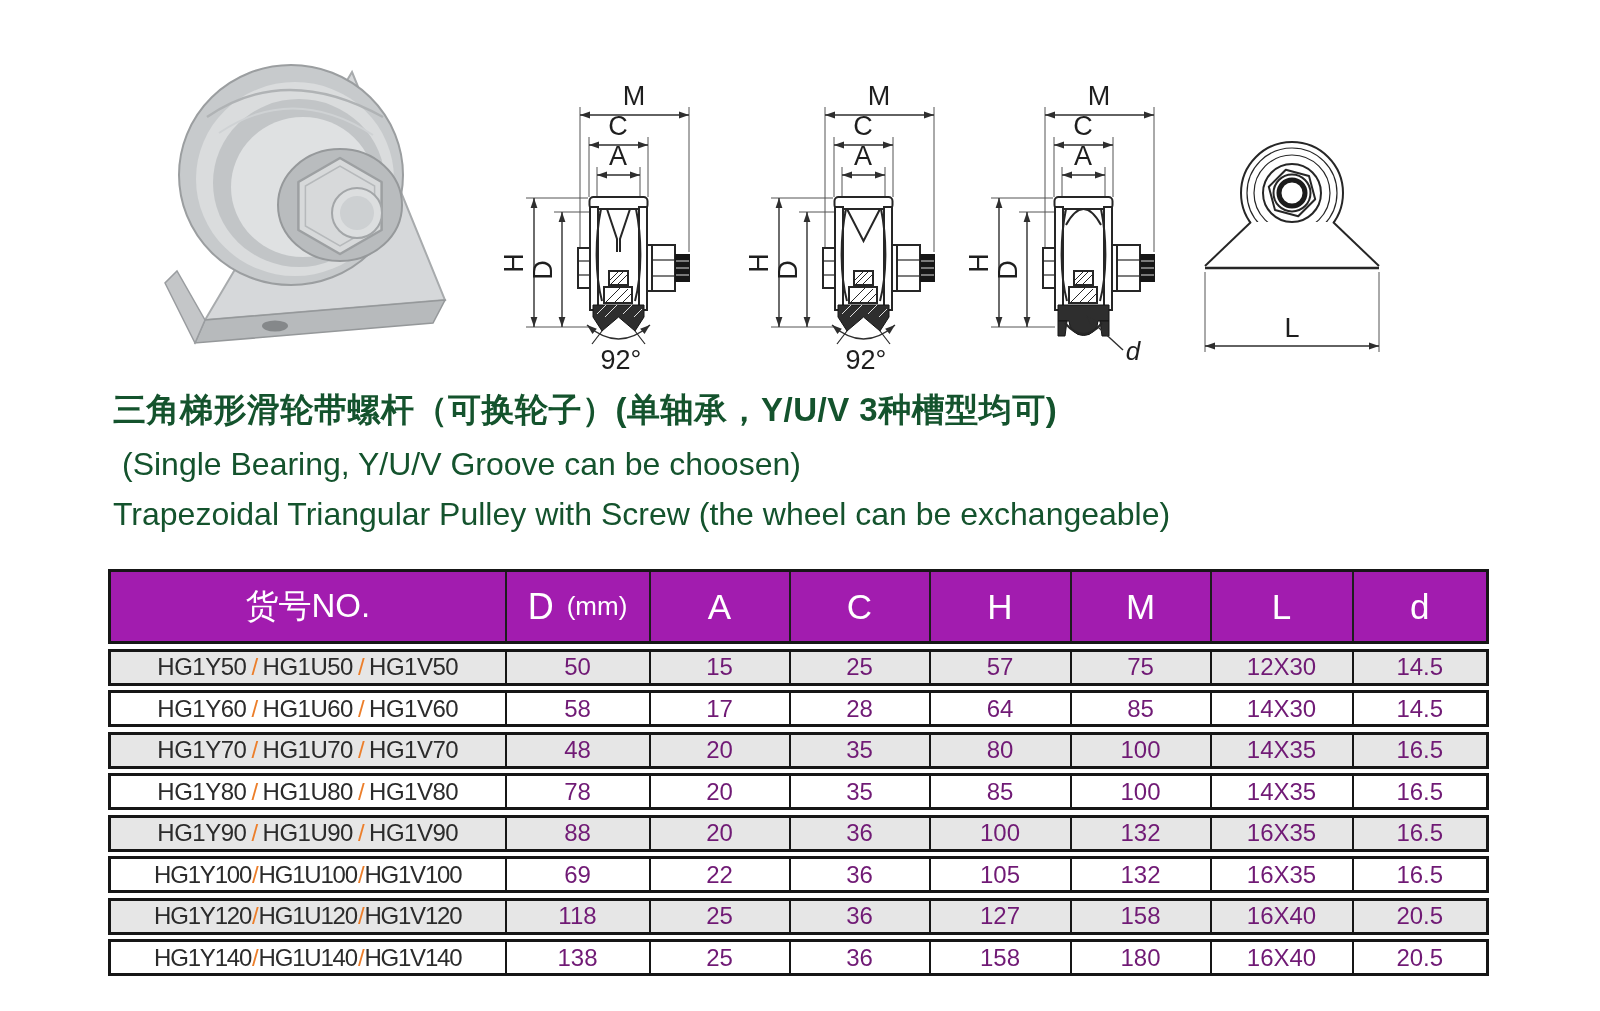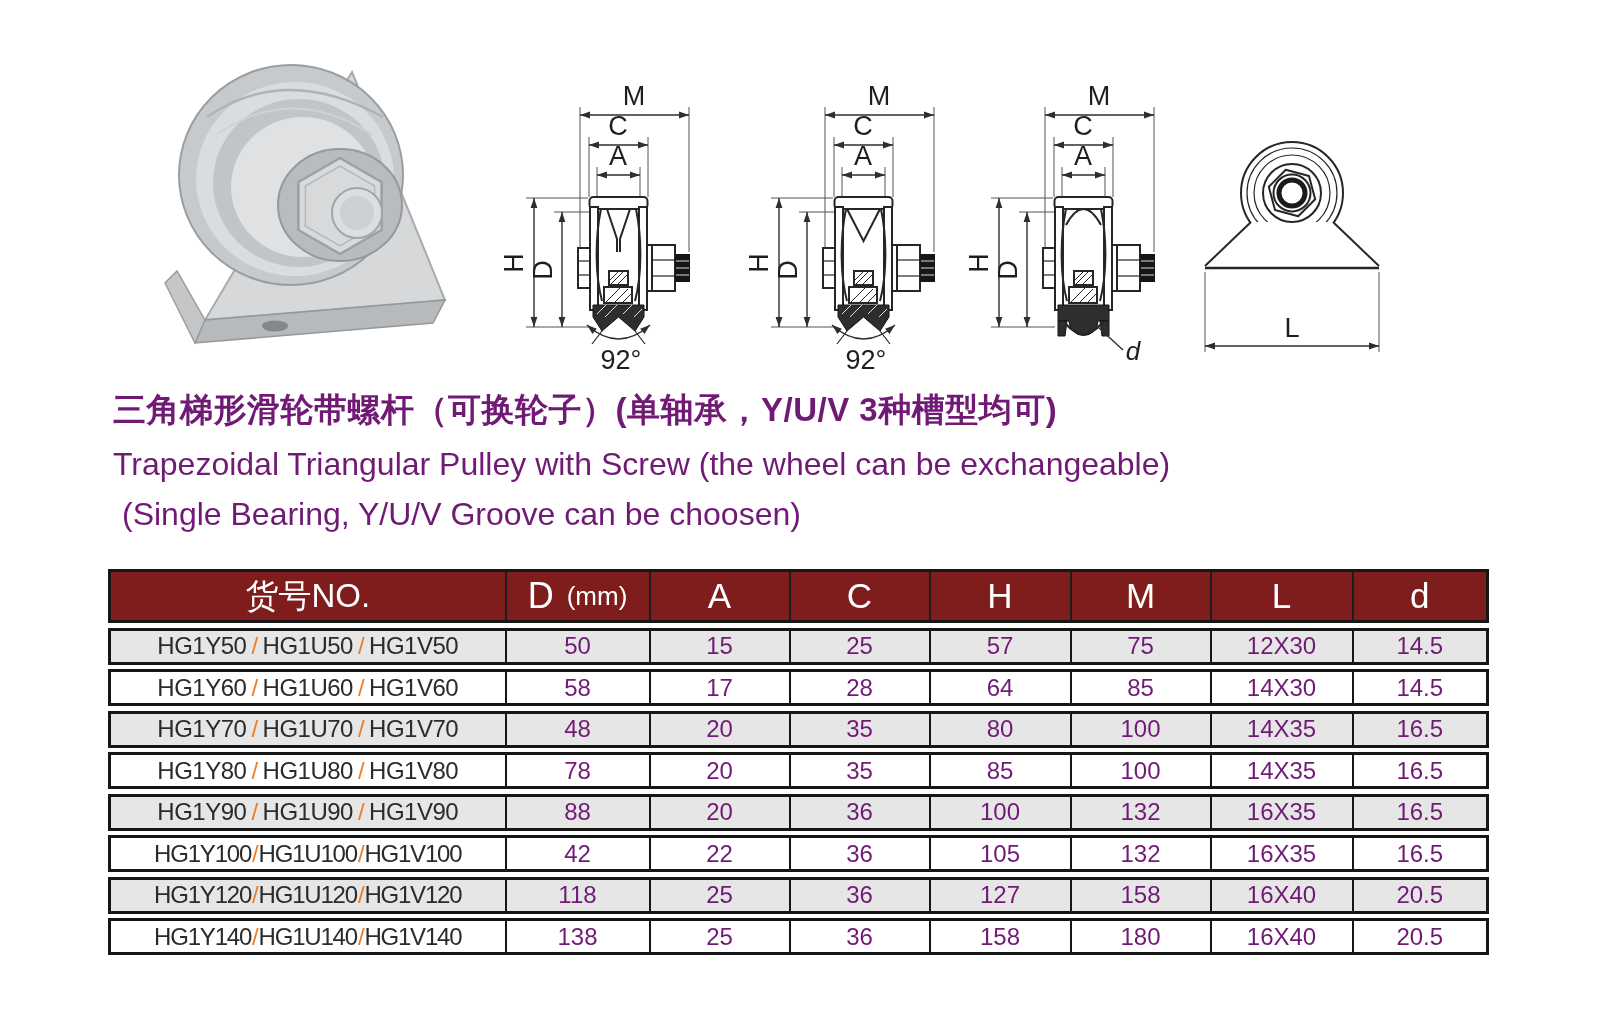--- a/index.html
+++ b/index.html
@@ -1,29 +1,29 @@
 <!DOCTYPE html>
 <html><head>
 <meta charset="utf-8">
 <style>
   html,body{margin:0;padding:0}
   body{width:1600px;height:1011px;background:#fff;position:relative;overflow:hidden;
        font-family:"Liberation Sans","DejaVu Sans",sans-serif;color:#262626}
   svg.diag{position:absolute}
   
-  #titles{position:absolute;left:113px;top:388px;color:#701a75}
+  #titles{position:absolute;left:113px;top:388px;color:#14532d}
   .t-zh{font-size:33px;font-weight:700;letter-spacing:.5px;margin:0 0 13px 0}
   .t-en{font-size:32px;font-weight:400;margin:0 0 13px 0}
   .t-en2{padding-left:9px}
   
   #spec-table{position:absolute;left:108px;top:569px;width:1381px}
   .trow{display:grid;grid-template-columns:393.5px 144px 140px 140px 141px 140px 142px 134.5px;
         border:3px solid #161616;margin-bottom:4.5px;box-sizing:border-box;background:#fff}
   .trow.g{background:#E6E6E6}
-  .trow.th{background:#7f1d1d;height:54px}
+  .trow.th{background:#a21caf;height:75px}
   .trow.dr{height:37px}
   .td{display:flex;align-items:center;justify-content:center;border-left:2.5px solid #161616;
       box-sizing:border-box;white-space:nowrap;overflow:hidden}
   .td:first-child{border-left:none}
   .th .td{border-left-color:#1d1d1d;color:#fff}
   .hno{font-size:33px}
   .hl{font-size:35px;font-weight:400}
   .hdl{font-size:36px}
   .hdu{font-size:26px;margin-left:13px}
   .v{font-size:24px;color:#701a75}
@@ -345,22 +345,22 @@
       <line class="ext" x1="194" y1="172" x2="194" y2="252"></line>
     <line class="dln" x1="20" y1="246" x2="194" y2="246"></line>
     <use href="#arw" transform="translate(20,246) rotate(180)"></use>
       <use href="#arw" transform="translate(194,246)"></use>
     <text class="dimtxt" x="107" y="237">L</text>
   </g>
 </svg>
 
 <div id="titles">
   <p class="t-zh">三角梯形滑轮带螺杆（可换轮子）(单轴承，Y/U/V 3种槽型均可)</p>
+  <p class="t-en t-en2">(Single Bearing, Y/U/V Groove can be choosen)</p>
   <p class="t-en">Trapezoidal Triangular Pulley with Screw (the wheel can be exchangeable)</p>
-  <p class="t-en t-en2">(Single Bearing, Y/U/V Groove can be choosen)</p>
 </div>
 
 <div id="spec-table">
   <div class="trow th">
     <div class="td hno">货号NO.</div>
     <div class="td">
         <span class="hdl">D</span>
         <span class="hdu">(mm)</span>
       </div>
     <div class="td hl">A</div>
@@ -457,21 +457,21 @@
   </div>
 
   <div class="trow dr">
     <div class="td no tight">
         <span>HG1Y100</span>
         <span class="sl">/</span>
         <span>HG1U100</span>
         <span class="sl">/</span>
         <span>HG1V100</span>
       </div>
-    <div class="td v">42</div>
+    <div class="td v">69</div>
     <div class="td v">22</div>
     <div class="td v">36</div>
     <div class="td v">105</div>
     <div class="td v">132</div>
     <div class="td v">16X35</div>
     <div class="td v">16.5</div>
   </div>
 
   <div class="trow dr g">
     <div class="td no tight">

